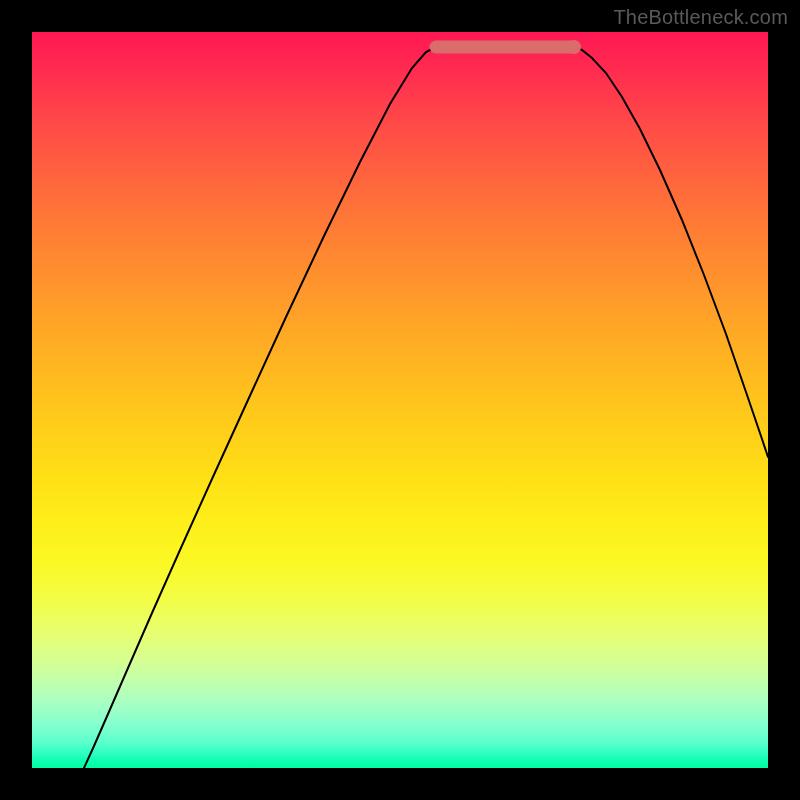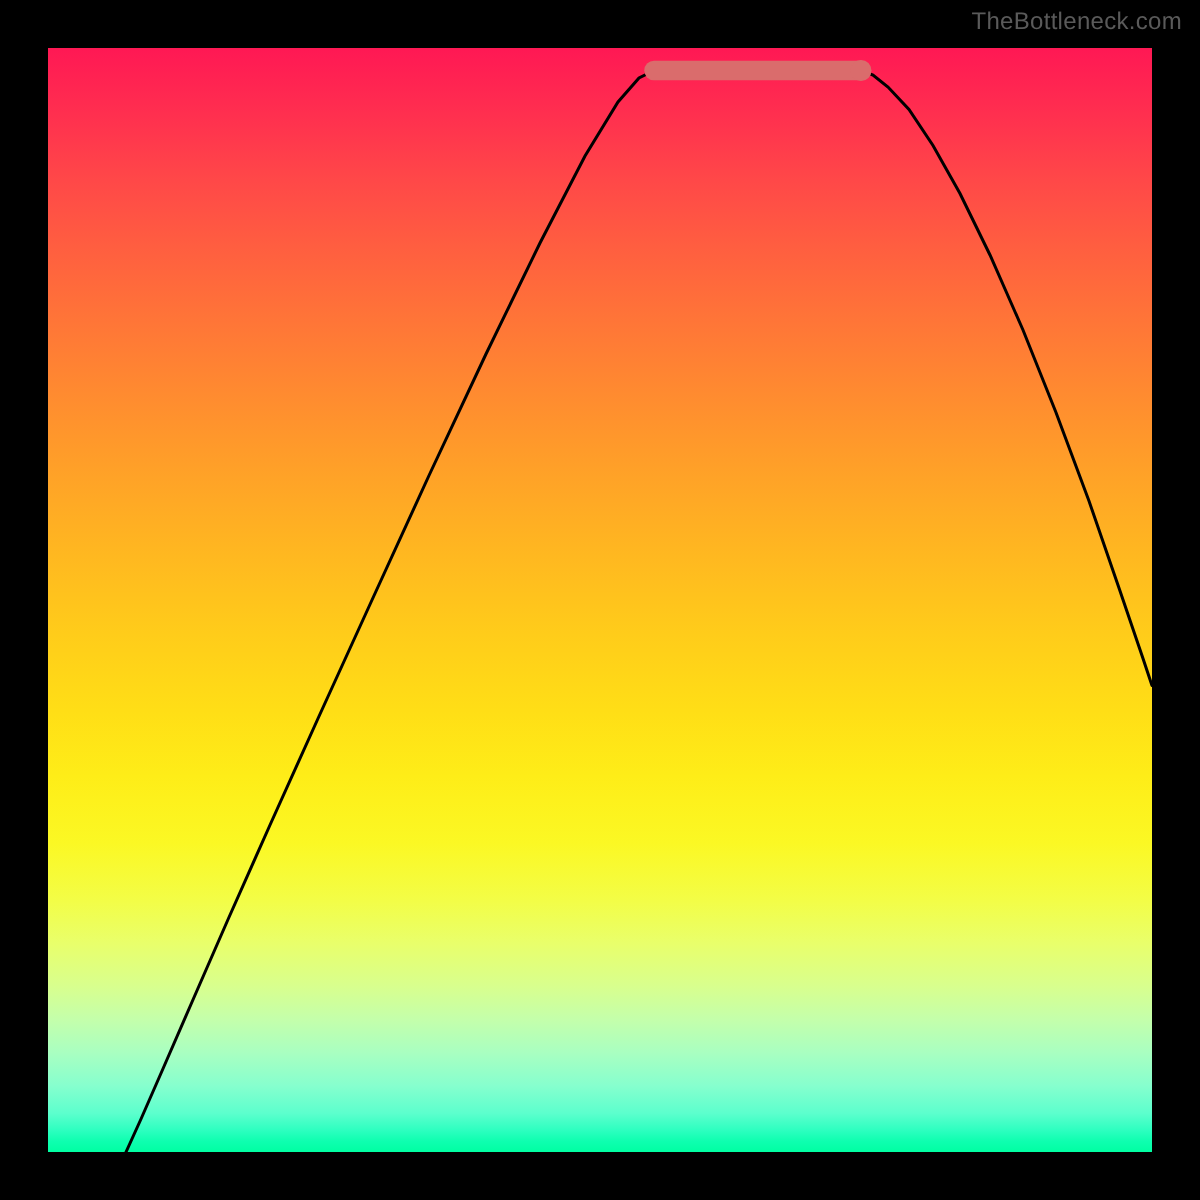--- a/index.html
+++ b/index.html
@@ -8,21 +8,21 @@
     position: relative;
     width: 800px;
     height: 800px;
     background: #000;
   }
   .watermark {
     position: absolute;
     top: 6px;
     right: 12px;
     font-family: Arial, Helvetica, sans-serif;
-    font-size: 16px;
+    font-size: 20px;
     font-weight: 500;
     color: #5a5a5a;
     z-index: 10;
     letter-spacing: 0.2px;
   }
   .plot-area {
     position: absolute;
     left: 32px;
     top: 32px;
     width: 736px;

